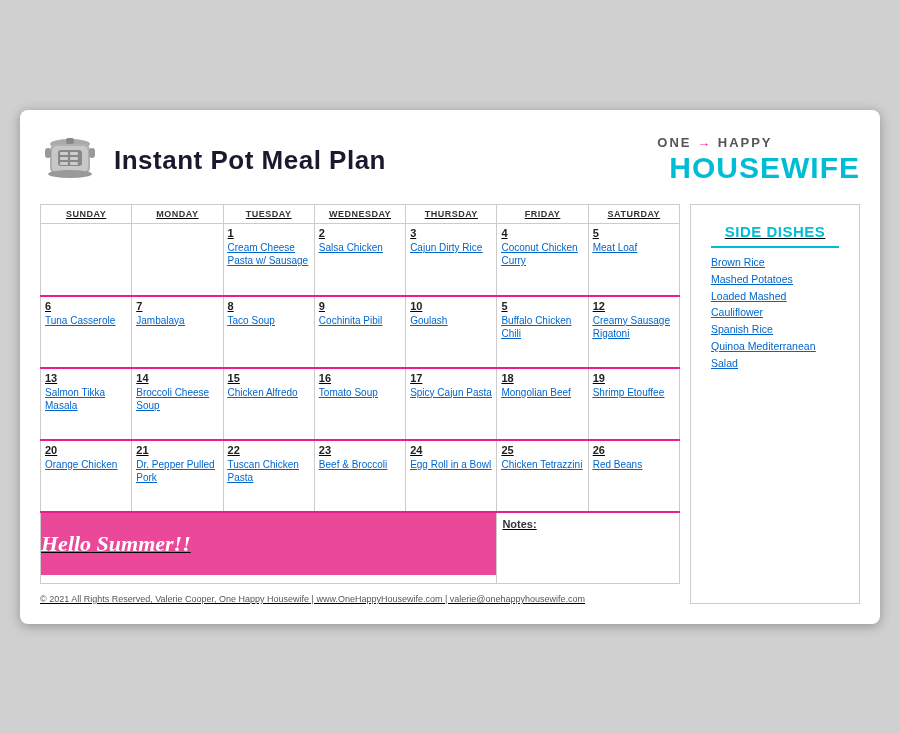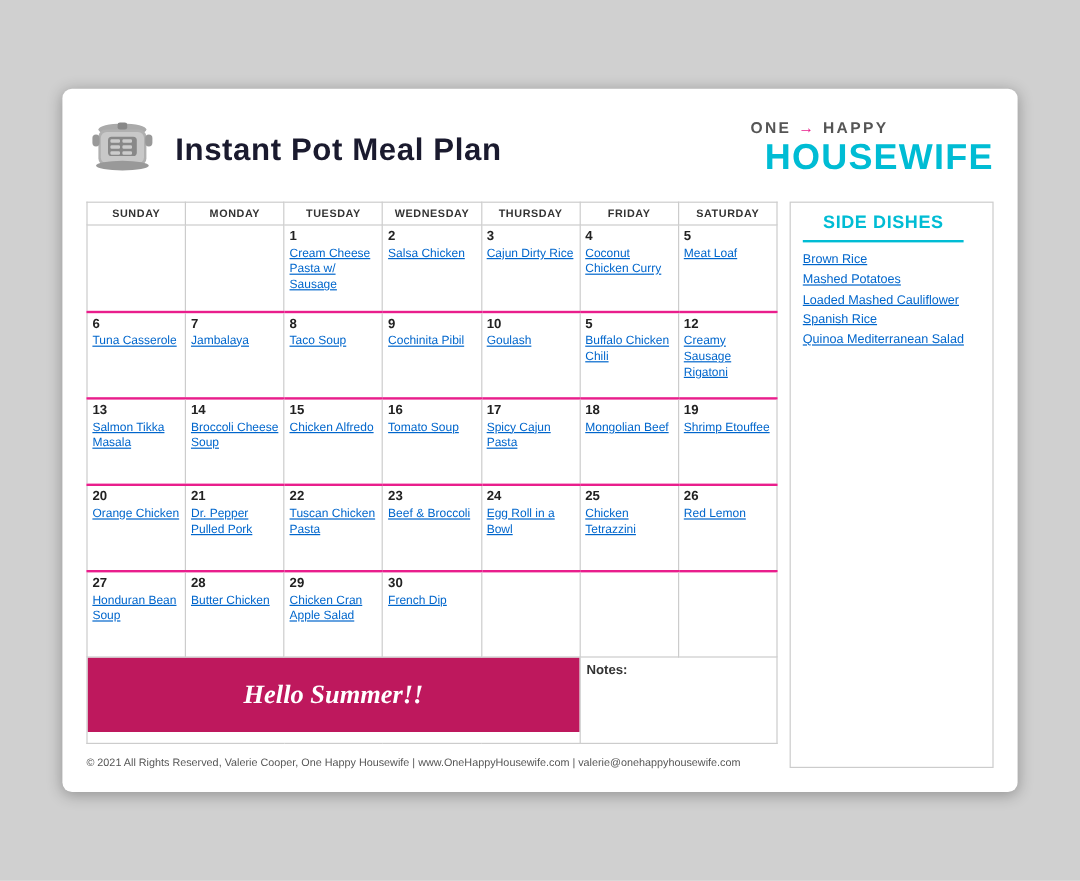--- a/index.html
+++ b/index.html
@@ -5,21 +5,21 @@
     * { box-sizing: border-box; margin: 0; padding: 0; }
     body {
       background: #d0d0d0;
       display: flex;
       justify-content: center;
       align-items: center;
       min-height: 100vh;
       font-family: Arial, sans-serif;
     }
     .page {
-      width: 796px;
+      width: 860px;
       background: white;
       border-radius: 8px;
       box-shadow: 0 2px 12px rgba(0,0,0,0.3);
       padding: 20px;
       position: relative;
     }
     
     .header {
       display: flex;
       align-items: center;
@@ -65,20 +65,21 @@
       font-weight: 900;
       color: #00bcd4;
       letter-spacing: 1px;
       text-transform: uppercase;
       margin-left: 12px;
     }
     
     .main-layout {
       display: flex;
       gap: 10px;
+      text-decoration: underline;
     }
     
     .calendar {
       flex: 1;
     }
     .cal-table {
       width: 100%;
       border-collapse: collapse;
       border: 1.5px solid #ccc;
     }
@@ -132,21 +133,21 @@
     }
     .notes-label {
       font-weight: 700;
       font-size: 11px;
       color: #333;
     }
     
     .sidebar {
       width: 170px;
       border: 1.5px solid #ccc;
-      padding: 0;
+      padding: 10px;
       display: flex;
     }
     .sidebar-section {
       padding: 8px 10px;
     }
     .sidebar-title {
       font-size: 15px;
       font-weight: 900;
       color: #00bcd4;
       text-align: center;
@@ -179,22 +180,22 @@
       margin-top: 10px;
       text-align: left;
       font-size: 9px;
       color: #555;
     }
     
     .banner-row td {
       padding: 0;
     }
     .banner-inner {
-      background: #be185d;
-      text-align: center;
+      background: #ec4899;
+      text-align: left;
       padding: 18px 0;
     }
   </style>
 </head>
 <body>
 
 <div class="page">
 
   <div class="header">
     <div class="header-left">
@@ -268,30 +269,21 @@
               <td><span class="day-num">18</span><span class="meal-link">Mongolian Beef</span></td>
               <td><span class="day-num">19</span><span class="meal-link">Shrimp Etouffee</span></td>
             </tr>
             <tr class="week-separator">
               <td><span class="day-num">20</span><span class="meal-link">Orange Chicken</span></td>
               <td><span class="day-num">21</span><span class="meal-link">Dr. Pepper Pulled Pork</span></td>
               <td><span class="day-num">22</span><span class="meal-link">Tuscan Chicken Pasta</span></td>
               <td><span class="day-num">23</span><span class="meal-link">Beef &amp; Broccoli</span></td>
               <td><span class="day-num">24</span><span class="meal-link">Egg Roll in a Bowl</span></td>
               <td><span class="day-num">25</span><span class="meal-link">Chicken Tetrazzini</span></td>
-              <td><span class="day-num">26</span><span class="meal-link">Red Lemon</span></td>
-            </tr>
-            <tr>
-              <td><span class="day-num">27</span><span class="meal-link">Honduran Bean Soup</span></td>
-              <td><span class="day-num">28</span><span class="meal-link">Butter Chicken</span></td>
-              <td><span class="day-num">29</span><span class="meal-link">Chicken Cran Apple Salad</span></td>
-              <td><span class="day-num">30</span><span class="meal-link">French Dip</span></td>
-              <td class="empty-cell"></td>
-              <td class="empty-cell"></td>
-              <td class="empty-cell"></td>
+              <td><span class="day-num">26</span><span class="meal-link">Red Beans</span></td>
             </tr>
             <tr class="banner-row">
               <td colspan="5">
                 <div class="banner-inner"><span class="banner-text">Hello Summer!!</span></div>
               </td>
               <td colspan="2">
                 <div class="notes-cell"><span class="notes-label">Notes:</span></div>
               </td>
             </tr>
           </tbody>

